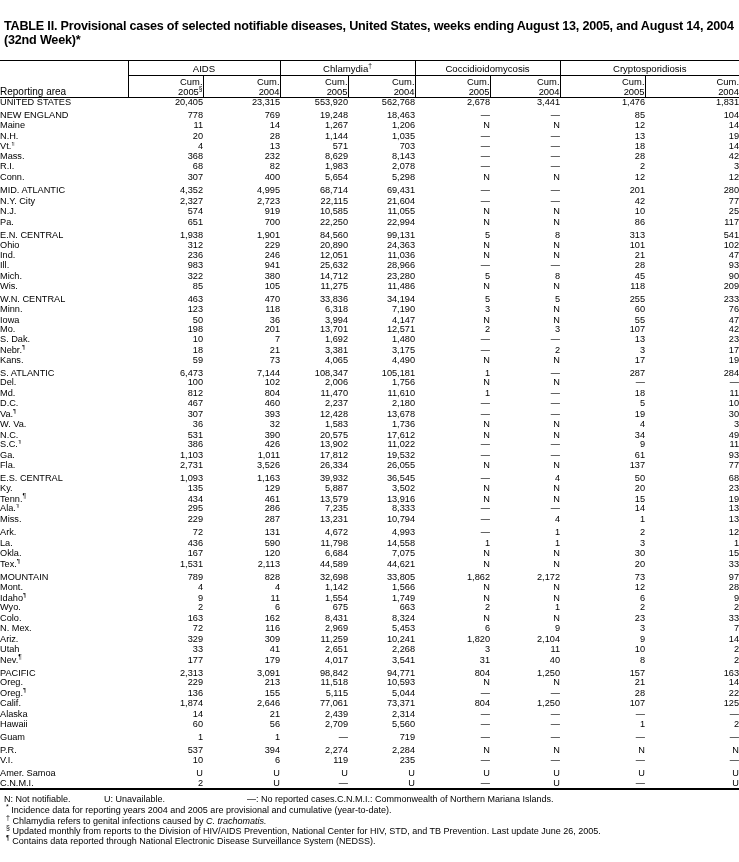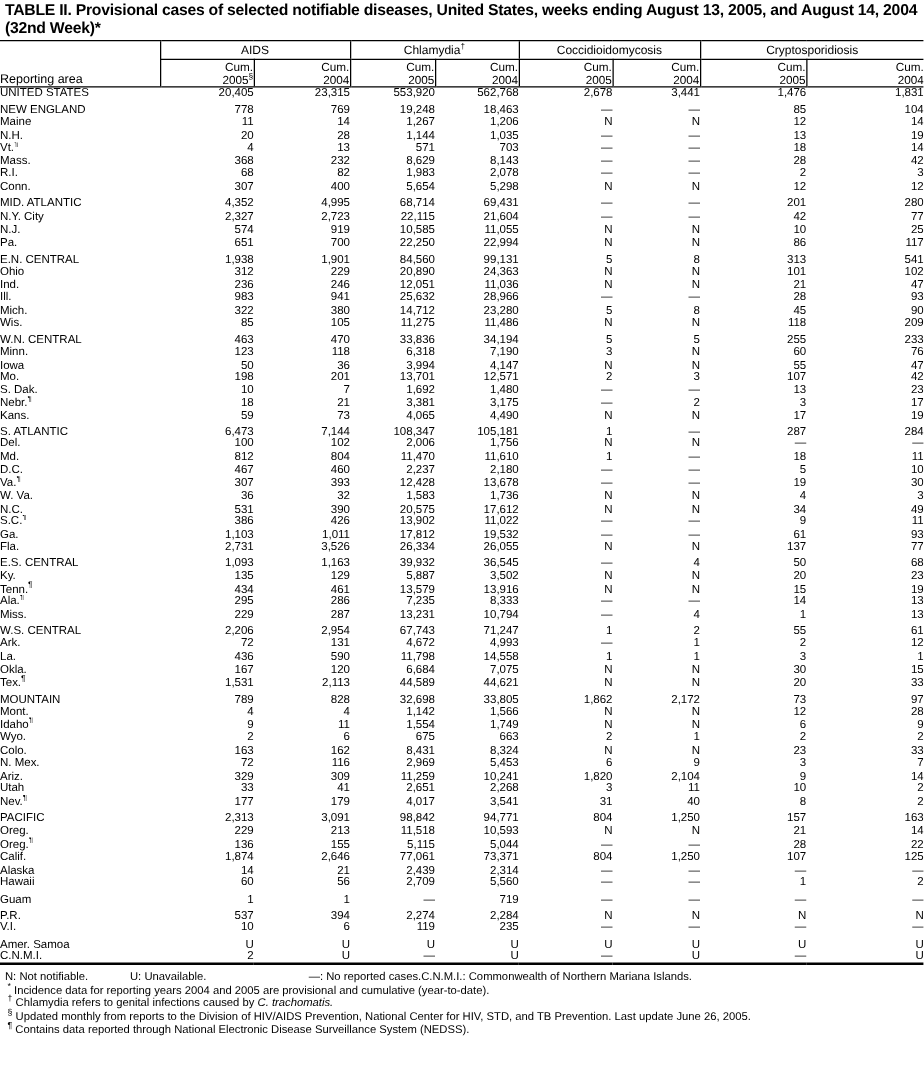--- a/index.html
+++ b/index.html
@@ -1,23 +1,23 @@
 <!DOCTYPE html>
 <html><head>
 <meta charset="utf-8">
 <style>
   * { box-sizing: border-box; }
   html,body { margin:0; padding:0; background:#fff; }
   .page {
     width:739px; height:862px; background:#ffffff; color:#000;
     font-family:"Liberation Sans", sans-serif; position:relative;
-    padding-top:0; overflow:hidden;
+    padding-top:18px; overflow:hidden;
   }
   .title { font-weight:bold; font-size:12.6px; line-height:13.5px; padding:2px 2px 2px 4px; letter-spacing:-0.2px; }
-  table.dz { border-collapse:collapse; width:739px; table-layout:fixed; margin-top:1px; border-bottom:2px solid #000; }
+  table.dz { border-collapse:collapse; width:739px; table-layout:fixed; margin-top:11px; border-bottom:2px solid #000; }
   table.dz th, table.dz td { padding:0; white-space:nowrap; font-weight:normal; }
   .h-spacer { border-top:1.5px solid #000; }
   .h-group { border-top:1.5px solid #000; border-bottom:1px solid #000; border-left:1px solid #000;
              font-weight:bold; font-size:9.6px; text-align:center; height:15px; vertical-align:middle; }
   .h-ra { text-align:left; vertical-align:bottom; padding:0 0 2px 4px; font-weight:bold; font-size:10px; border-bottom:1.5px solid #000; }
   .h-sub { border-left:1px solid #000; border-bottom:1.5px solid #000; font-weight:bold; font-size:9.4px;
            line-height:9.8px; text-align:center; vertical-align:bottom; padding-bottom:2px; padding-top:2px; height:22px; }
   tbody td { font-size:9.2px; height:9.7px; line-height:9.7px; }
   td.lbl { text-align:left; padding-left:5px; overflow:hidden; }
   .n { text-align:right; }
@@ -533,31 +533,20 @@
           <td class="n c4">10,794</td>
           <td class="n c5">—</td>
           <td class="n c6">4</td>
           <td class="n c7">1</td>
           <td class="n c8">13</td>
         </tr>
         <tr class="gap">
           <td colspan="9"></td>
         </tr>
         <tr class="r">
-          <td class="lbl">W.S. CENTRAL</td>
-          <td class="n c1">2,206</td>
-          <td class="n c2">2,954</td>
-          <td class="n c3">67,743</td>
-          <td class="n c4">71,247</td>
-          <td class="n c5">1</td>
-          <td class="n c6">2</td>
-          <td class="n c7">55</td>
-          <td class="n c8">61</td>
-        </tr>
-        <tr class="r">
           <td class="lbl">Ark.</td>
           <td class="n c1">72</td>
           <td class="n c2">131</td>
           <td class="n c3">4,672</td>
           <td class="n c4">4,993</td>
           <td class="n c5">—</td>
           <td class="n c6">1</td>
           <td class="n c7">2</td>
           <td class="n c8">12</td>
         </tr>

